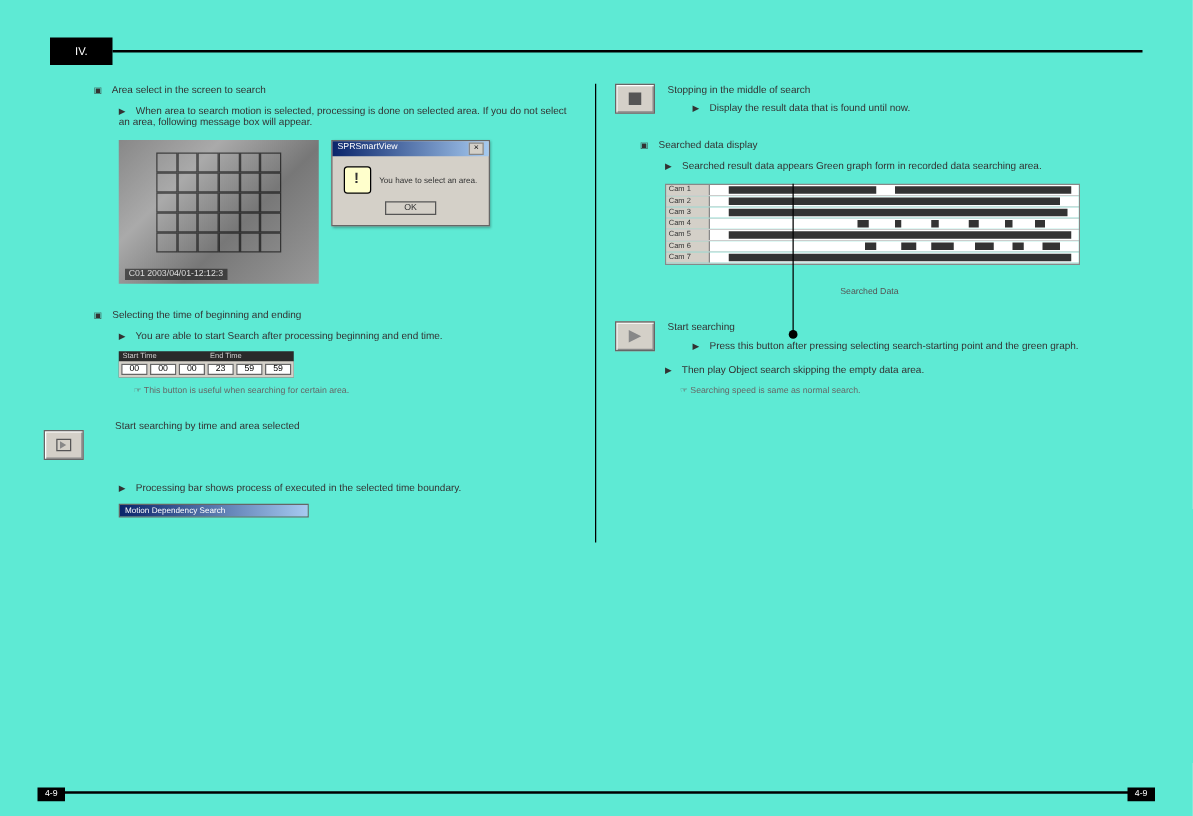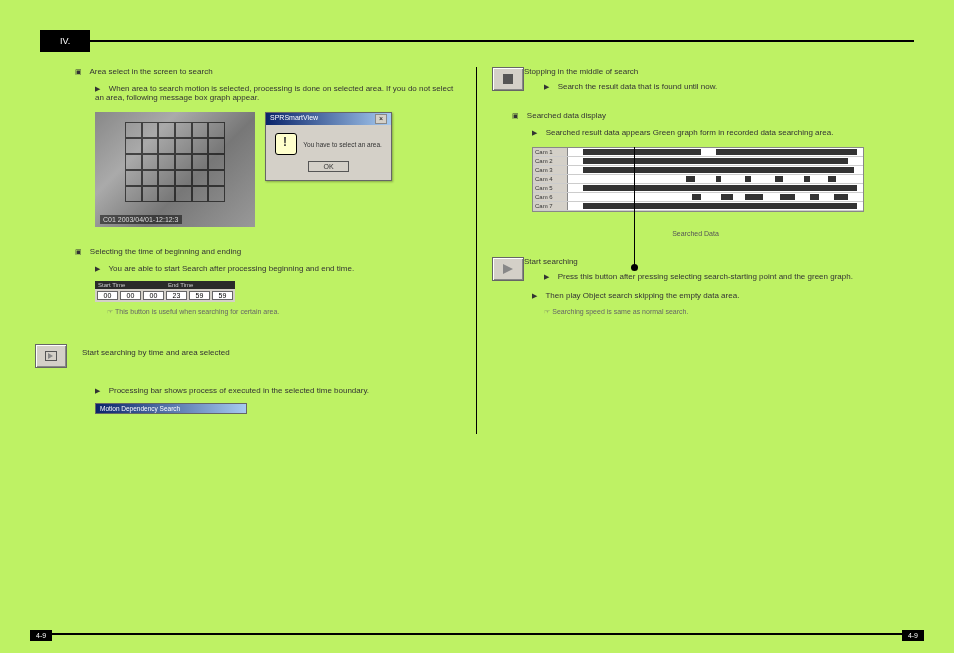--- a/index.html
+++ b/index.html
@@ -6,21 +6,21 @@
     margin: 0;
     padding: 0;
     background: #f0f0f0;
     font-family: Arial, sans-serif;
     font-size: 8px;
     color: #333;
   }
   .page {
     width: 954px;
     height: 653px;
-    background: #bef264;
+    background: #5eead4;
     position: relative;
     box-sizing: border-box;
     padding: 30px 40px;
   }
   .header-bar {
     display: flex;
     align-items: center;
     margin-bottom: 15px;
   }
   .header-tab {
@@ -167,21 +167,21 @@
     height: 22px;
     background: #d4d0c8;
     border: 1px solid #666;
     box-shadow: inset 1px 1px 0 #fff, inset -1px -1px 0 #888;
     display: inline-flex;
     align-items: center;
     justify-content: center;
     vertical-align: middle;
   }
   .left-side-btn { margin-left: -20px; margin-top: 8px; margin-bottom: 8px; }
-  .btn-inline-row { display: flex; align-items: center; margin-bottom: 10px; }
+  .btn-inline-row { display: flex; align-items: flex-start; gap: 10px; margin-bottom: 10px; }
   .processing {
     margin: 6px 0 0 40px;
     width: 150px;
     background: #d4d0c8;
     border: 1px solid #666;
   }
   .proc-title {
     background: linear-gradient(to right, #0a246a, #a6caf0);
     color: #fff;
     font-size: 6.5px;
@@ -329,21 +329,21 @@
 
     <div class="col left-col">
 
       <div class="para">
         <div class="indent1">
           <span class="bullet-tri">▣</span>
           <span>Area select in the screen to search</span>
         </div>
         <div class="indent2">
           <span class="bullet-tri">▶</span>
-          <span>When area to search motion is selected, processing is done on selected area. If you do not select an area, following message box graph appear.</span>
+          <span>When area to search motion is selected, processing is done on selected area. If you do not select an area, following message box will appear.</span>
         </div>
 
         <div class="img-row">
           <div class="cctv">
             <div class="cctv-grid">
               <div></div>
                 <div></div>
                 <div></div>
                 <div></div>
                 <div></div>
@@ -446,21 +446,21 @@
         <div class="btn-inline-row">
           <div class="btn-small">
             <div class="stop-icon"></div>
           </div>
           <div style="flex:1">
             <div>
               <span>Stopping in the middle of search</span>
             </div>
             <div style="padding-left:20px; margin-top:6px">
               <span class="bullet-tri">▶</span>
-              <span>Search the result data that is found until now.</span>
+              <span>Display the result data that is found until now.</span>
             </div>
           </div>
         </div>
       </div>
 
       <div class="para">
         <div class="indent1">
           <span class="bullet-tri">▣</span>
           <span>Searched data display</span>
         </div>

